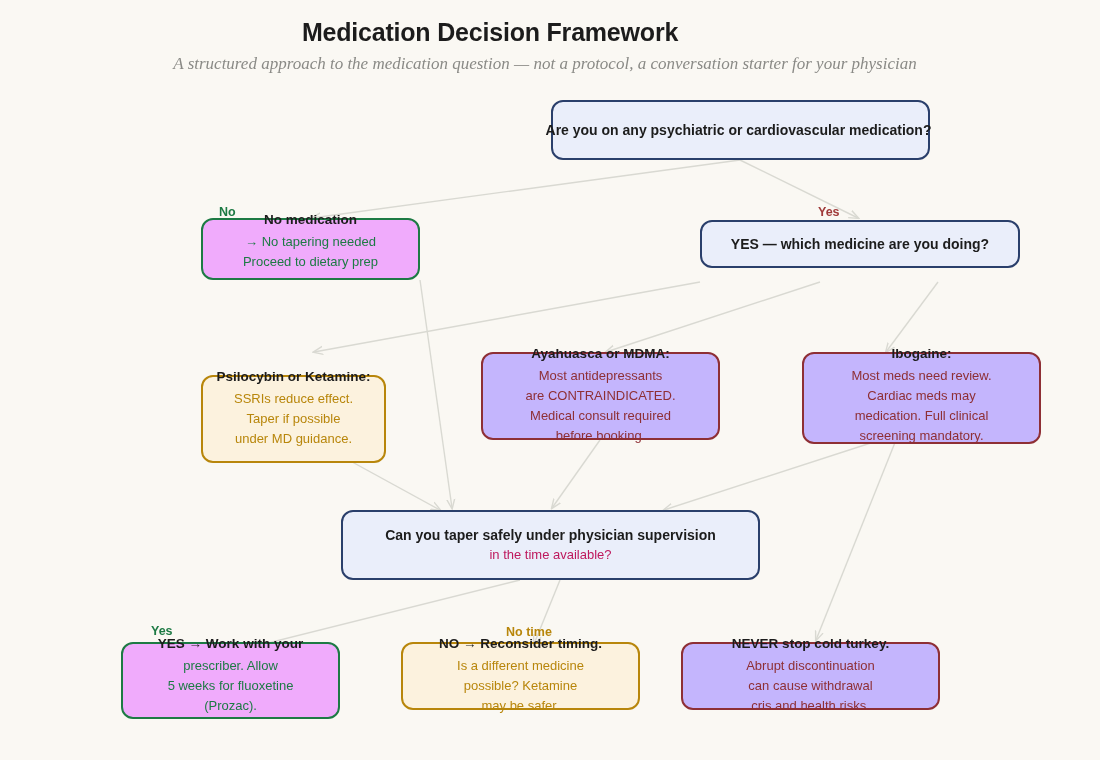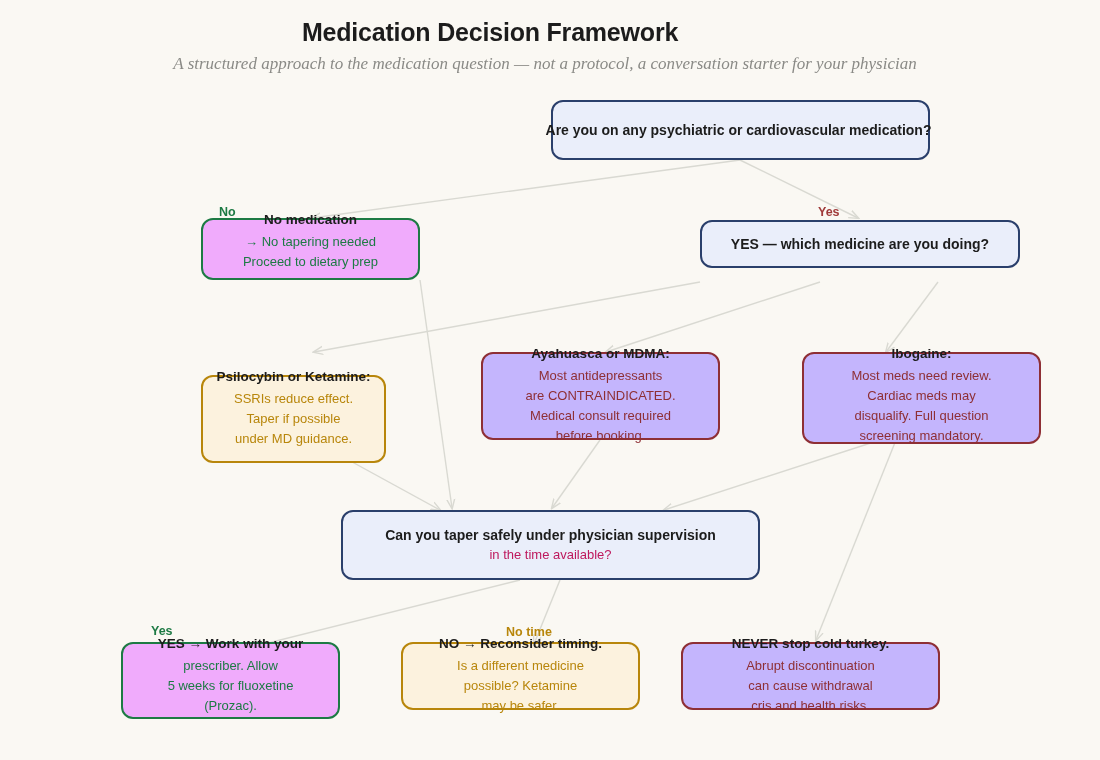--- a/index.html
+++ b/index.html
@@ -230,21 +230,21 @@
       <div class="n-line">Medical consult required</div>
       <div class="n-line">before booking.</div>
     </div>
   </div>
 
   <div class="node danger title-overflow" style="left:802px; top:352px; width:239px; height:92px;">
     <div class="n-title">Ibogaine:</div>
     <div class="n-body">
       <div class="n-line">Most meds need review.</div>
       <div class="n-line">Cardiac meds may</div>
-      <div class="n-line">disqualify. Full question</div>
+      <div class="n-line">medication. Full clinical</div>
       <div class="n-line">screening mandatory.</div>
     </div>
   </div>
 
   <div class="node decision" style="left:341px; top:510px; width:419px; height:70px;">
     <div class="n-title">Can you taper safely under physician supervision</div>
     <div class="n-line">in the time available?</div>
   </div>
 
   <div class="node safe title-overflow" style="left:121px; top:642px; width:219px; height:77px;">

